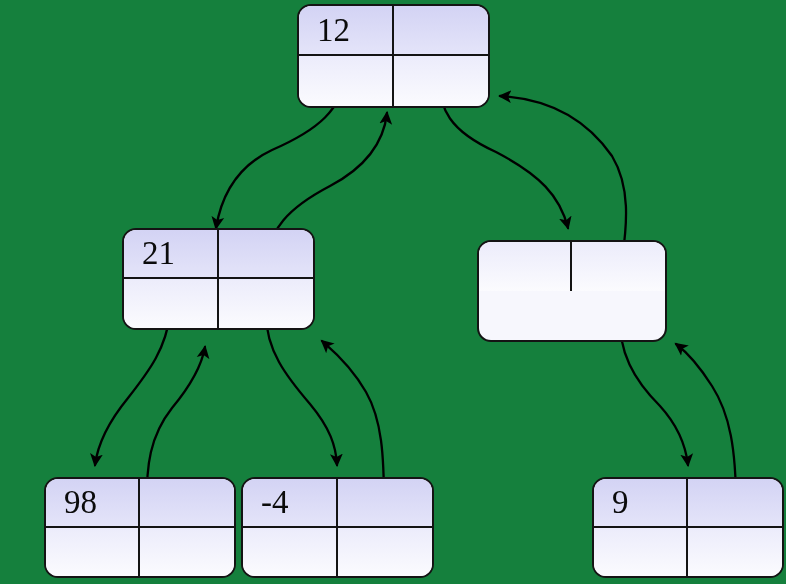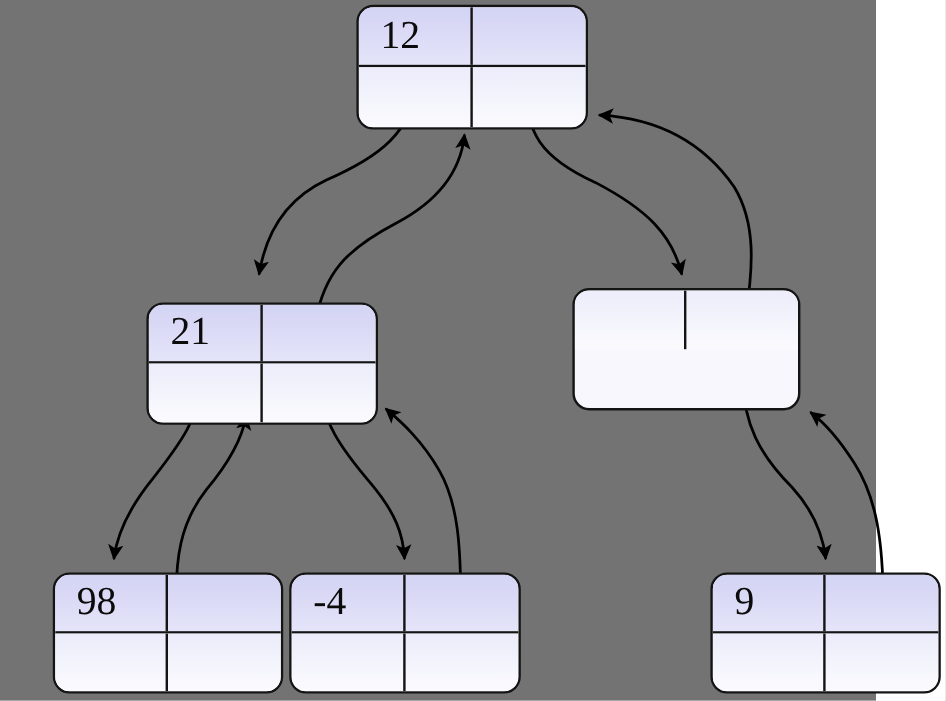--- a/index.html
+++ b/index.html
@@ -6,22 +6,22 @@
     margin: 0; padding: 0;
     background: #ffffff;
   }
   body {
     width: 788px; height: 584px;
     overflow: hidden;
     font-family: "Liberation Serif", "DejaVu Serif", serif;
   }
   #stage {
     position: relative;
-    width: 730px; height: 584px;
-    background: #737373;
+    width: 786px; height: 584px;
+    background: #15803d;
   }
   #edge-layer {
     position: absolute;
     left: 0; top: 0;
     width: 788px; height: 584px;
     pointer-events: none;
   }
   .node {
     position: absolute;
     box-sizing: border-box;
@@ -112,21 +112,21 @@
         <span class="key">12</span>
       </div>
       <div class="cell right"></div>
     </div>
     <div class="node-row bottom">
       <div class="cell left"></div>
       <div class="cell right"></div>
     </div>
   </div>
 
-  <div class="node" style="left:122px; top:252px; width:193px; height:102px;">
+  <div class="node" style="left:122px; top:228px; width:193px; height:102px;">
     <div class="node-row top">
       <div class="cell left">
         <span class="key">21</span>
       </div>
       <div class="cell right"></div>
     </div>
     <div class="node-row bottom">
       <div class="cell left"></div>
       <div class="cell right"></div>
     </div>

